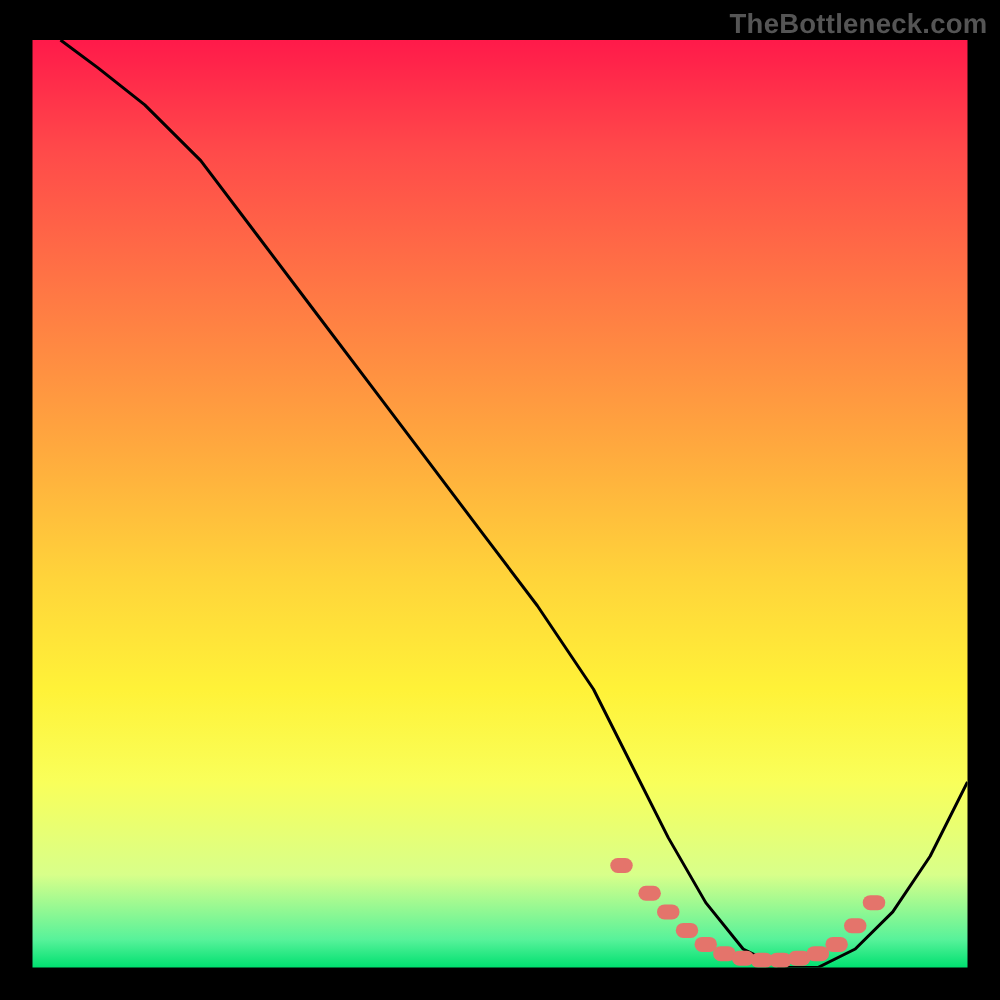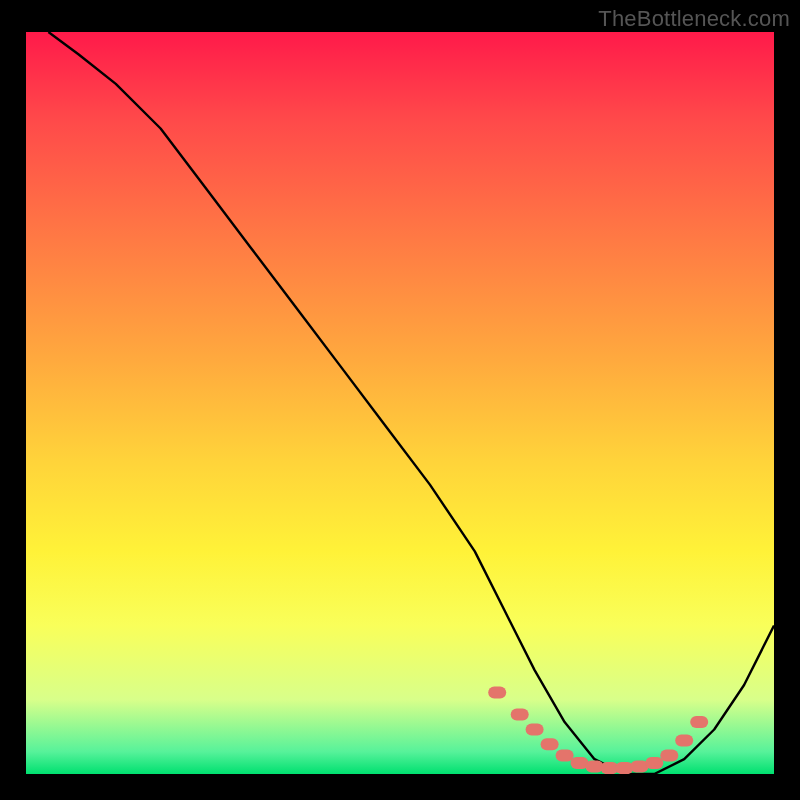--- a/index.html
+++ b/index.html
@@ -10,21 +10,21 @@
     position: relative;
     overflow: hidden;
     font-family: Arial, Helvetica, sans-serif;
   }
   .attribution {
     position: absolute;
     top: 6px;
     right: 10px;
     color: #555;
     font-size: 22px;
-    font-weight: 400;
+    font-weight: 700;
     letter-spacing: 0.2px;
   }
   .plot-area {
     position: absolute;
     left: 26px;
     top: 32px;
     width: 748px;
     height: 742px;
     background: linear-gradient(
       to bottom,

